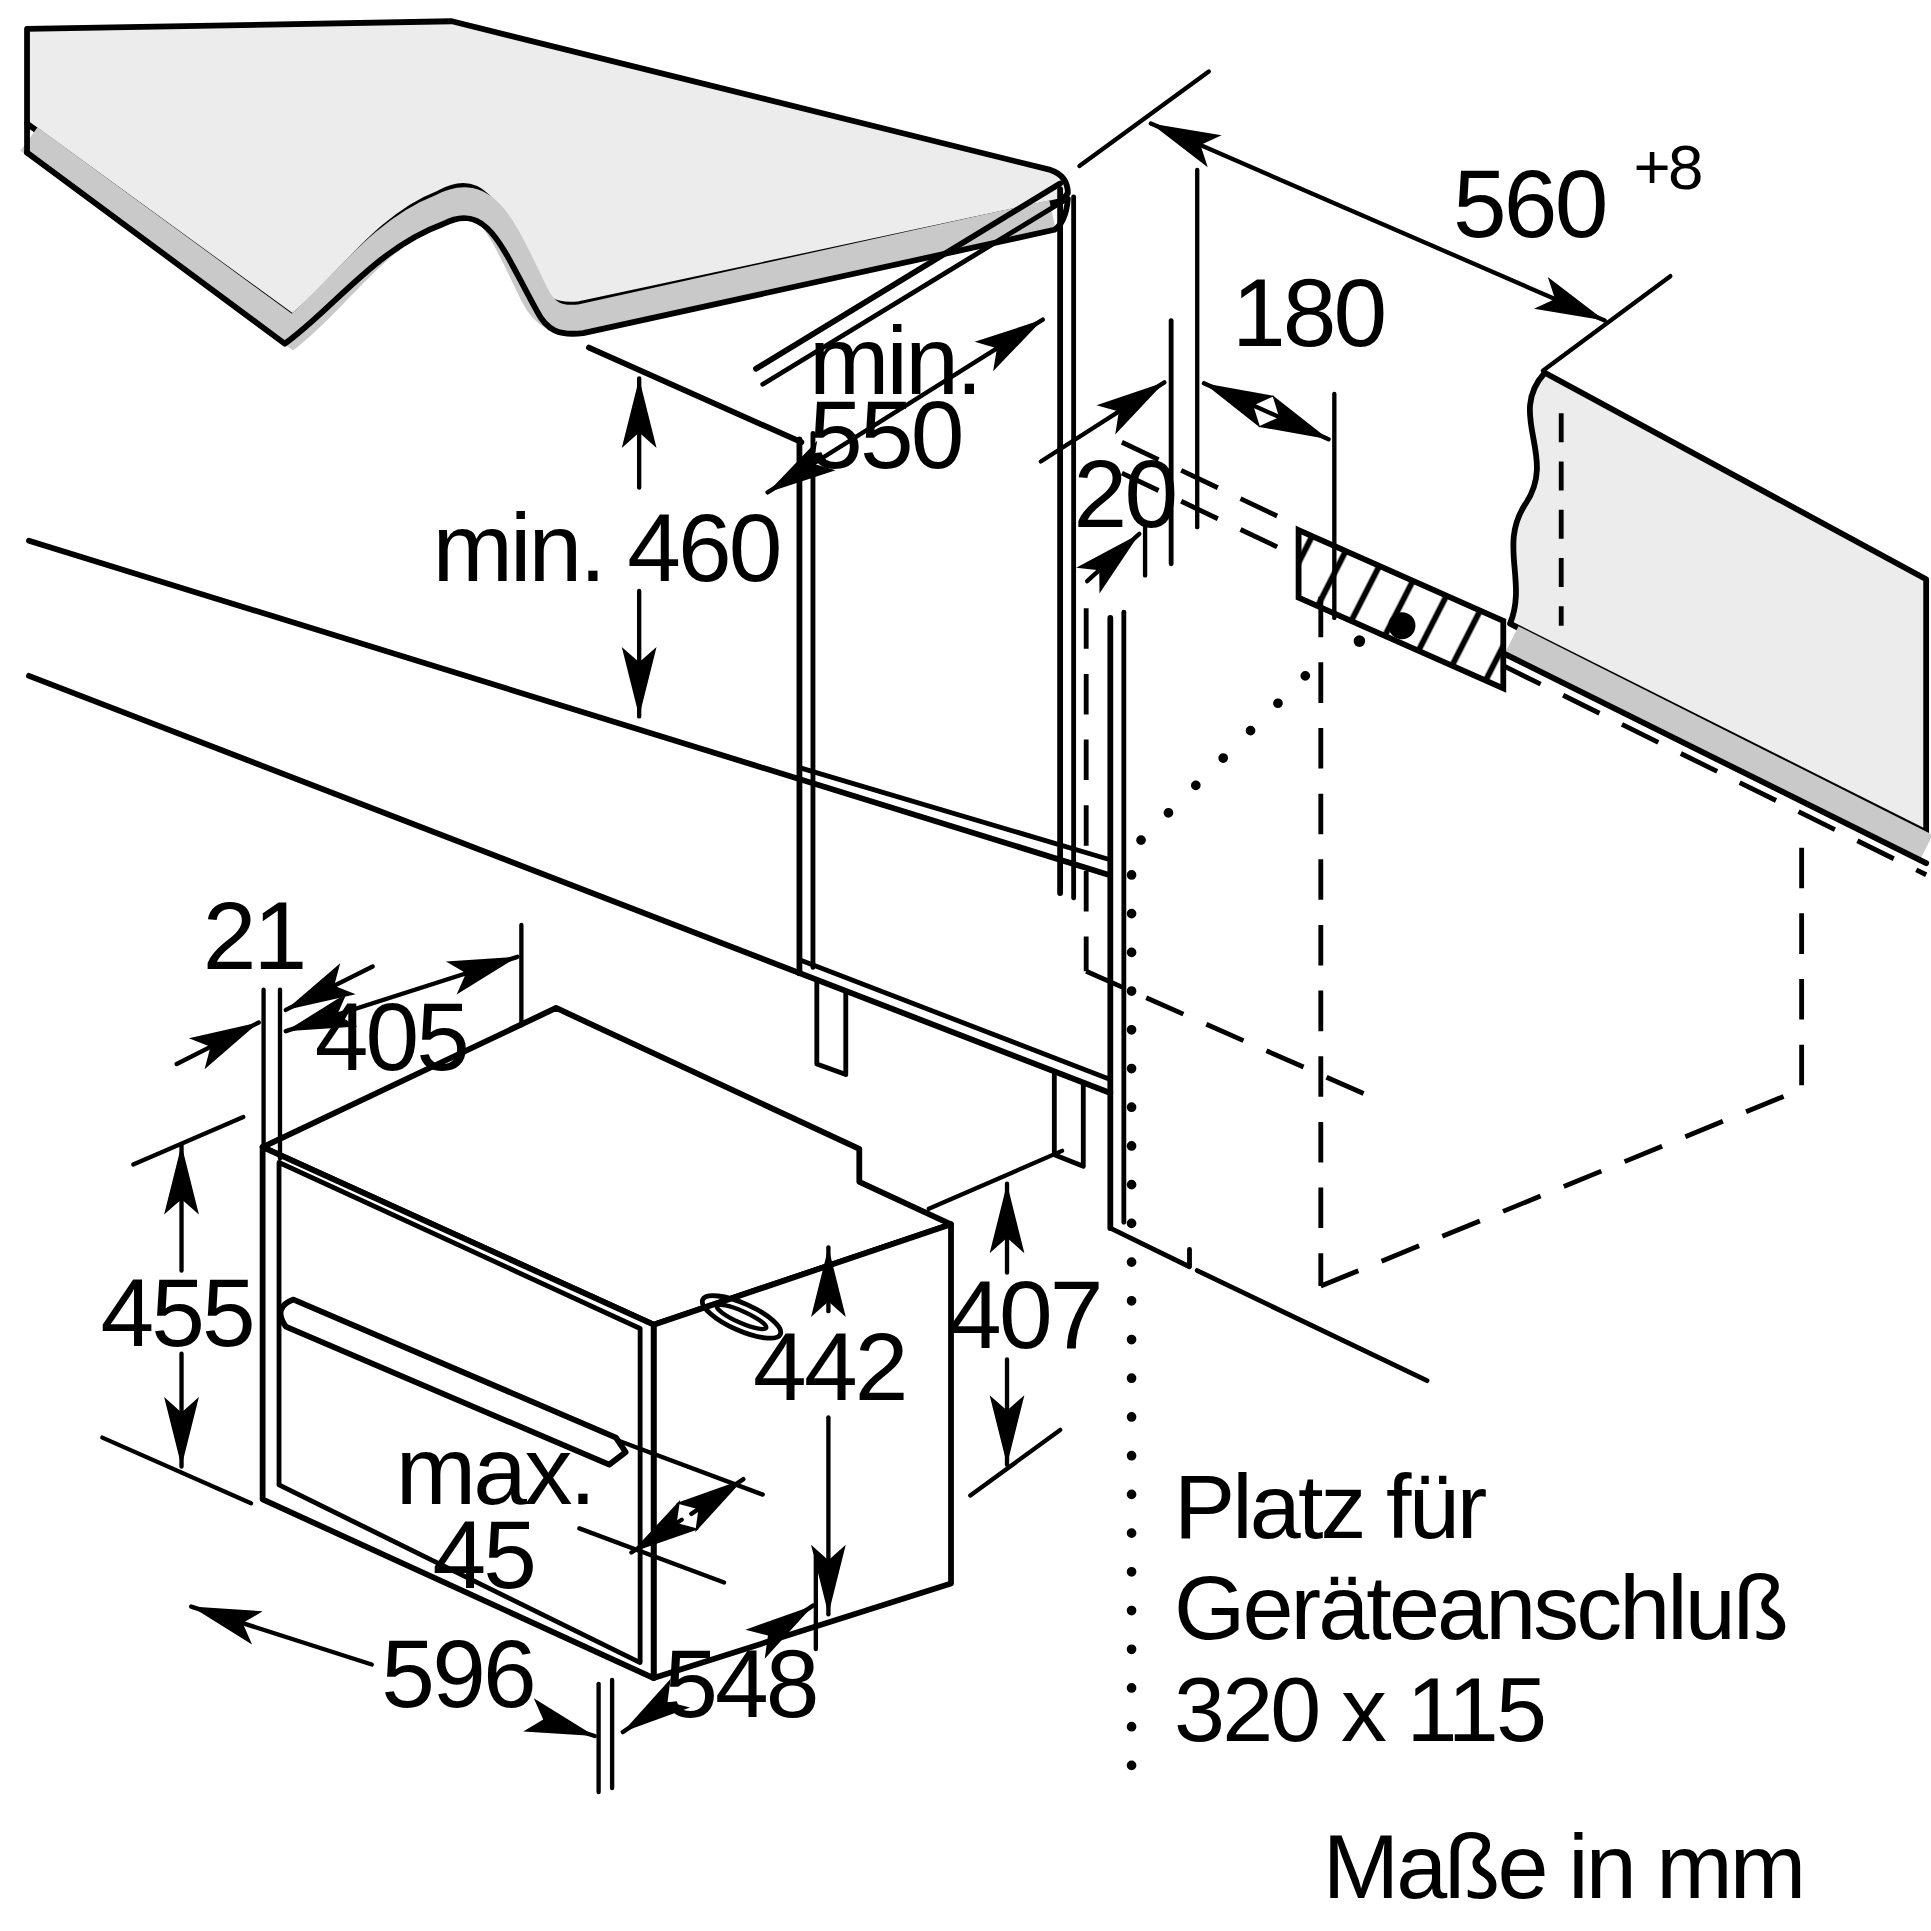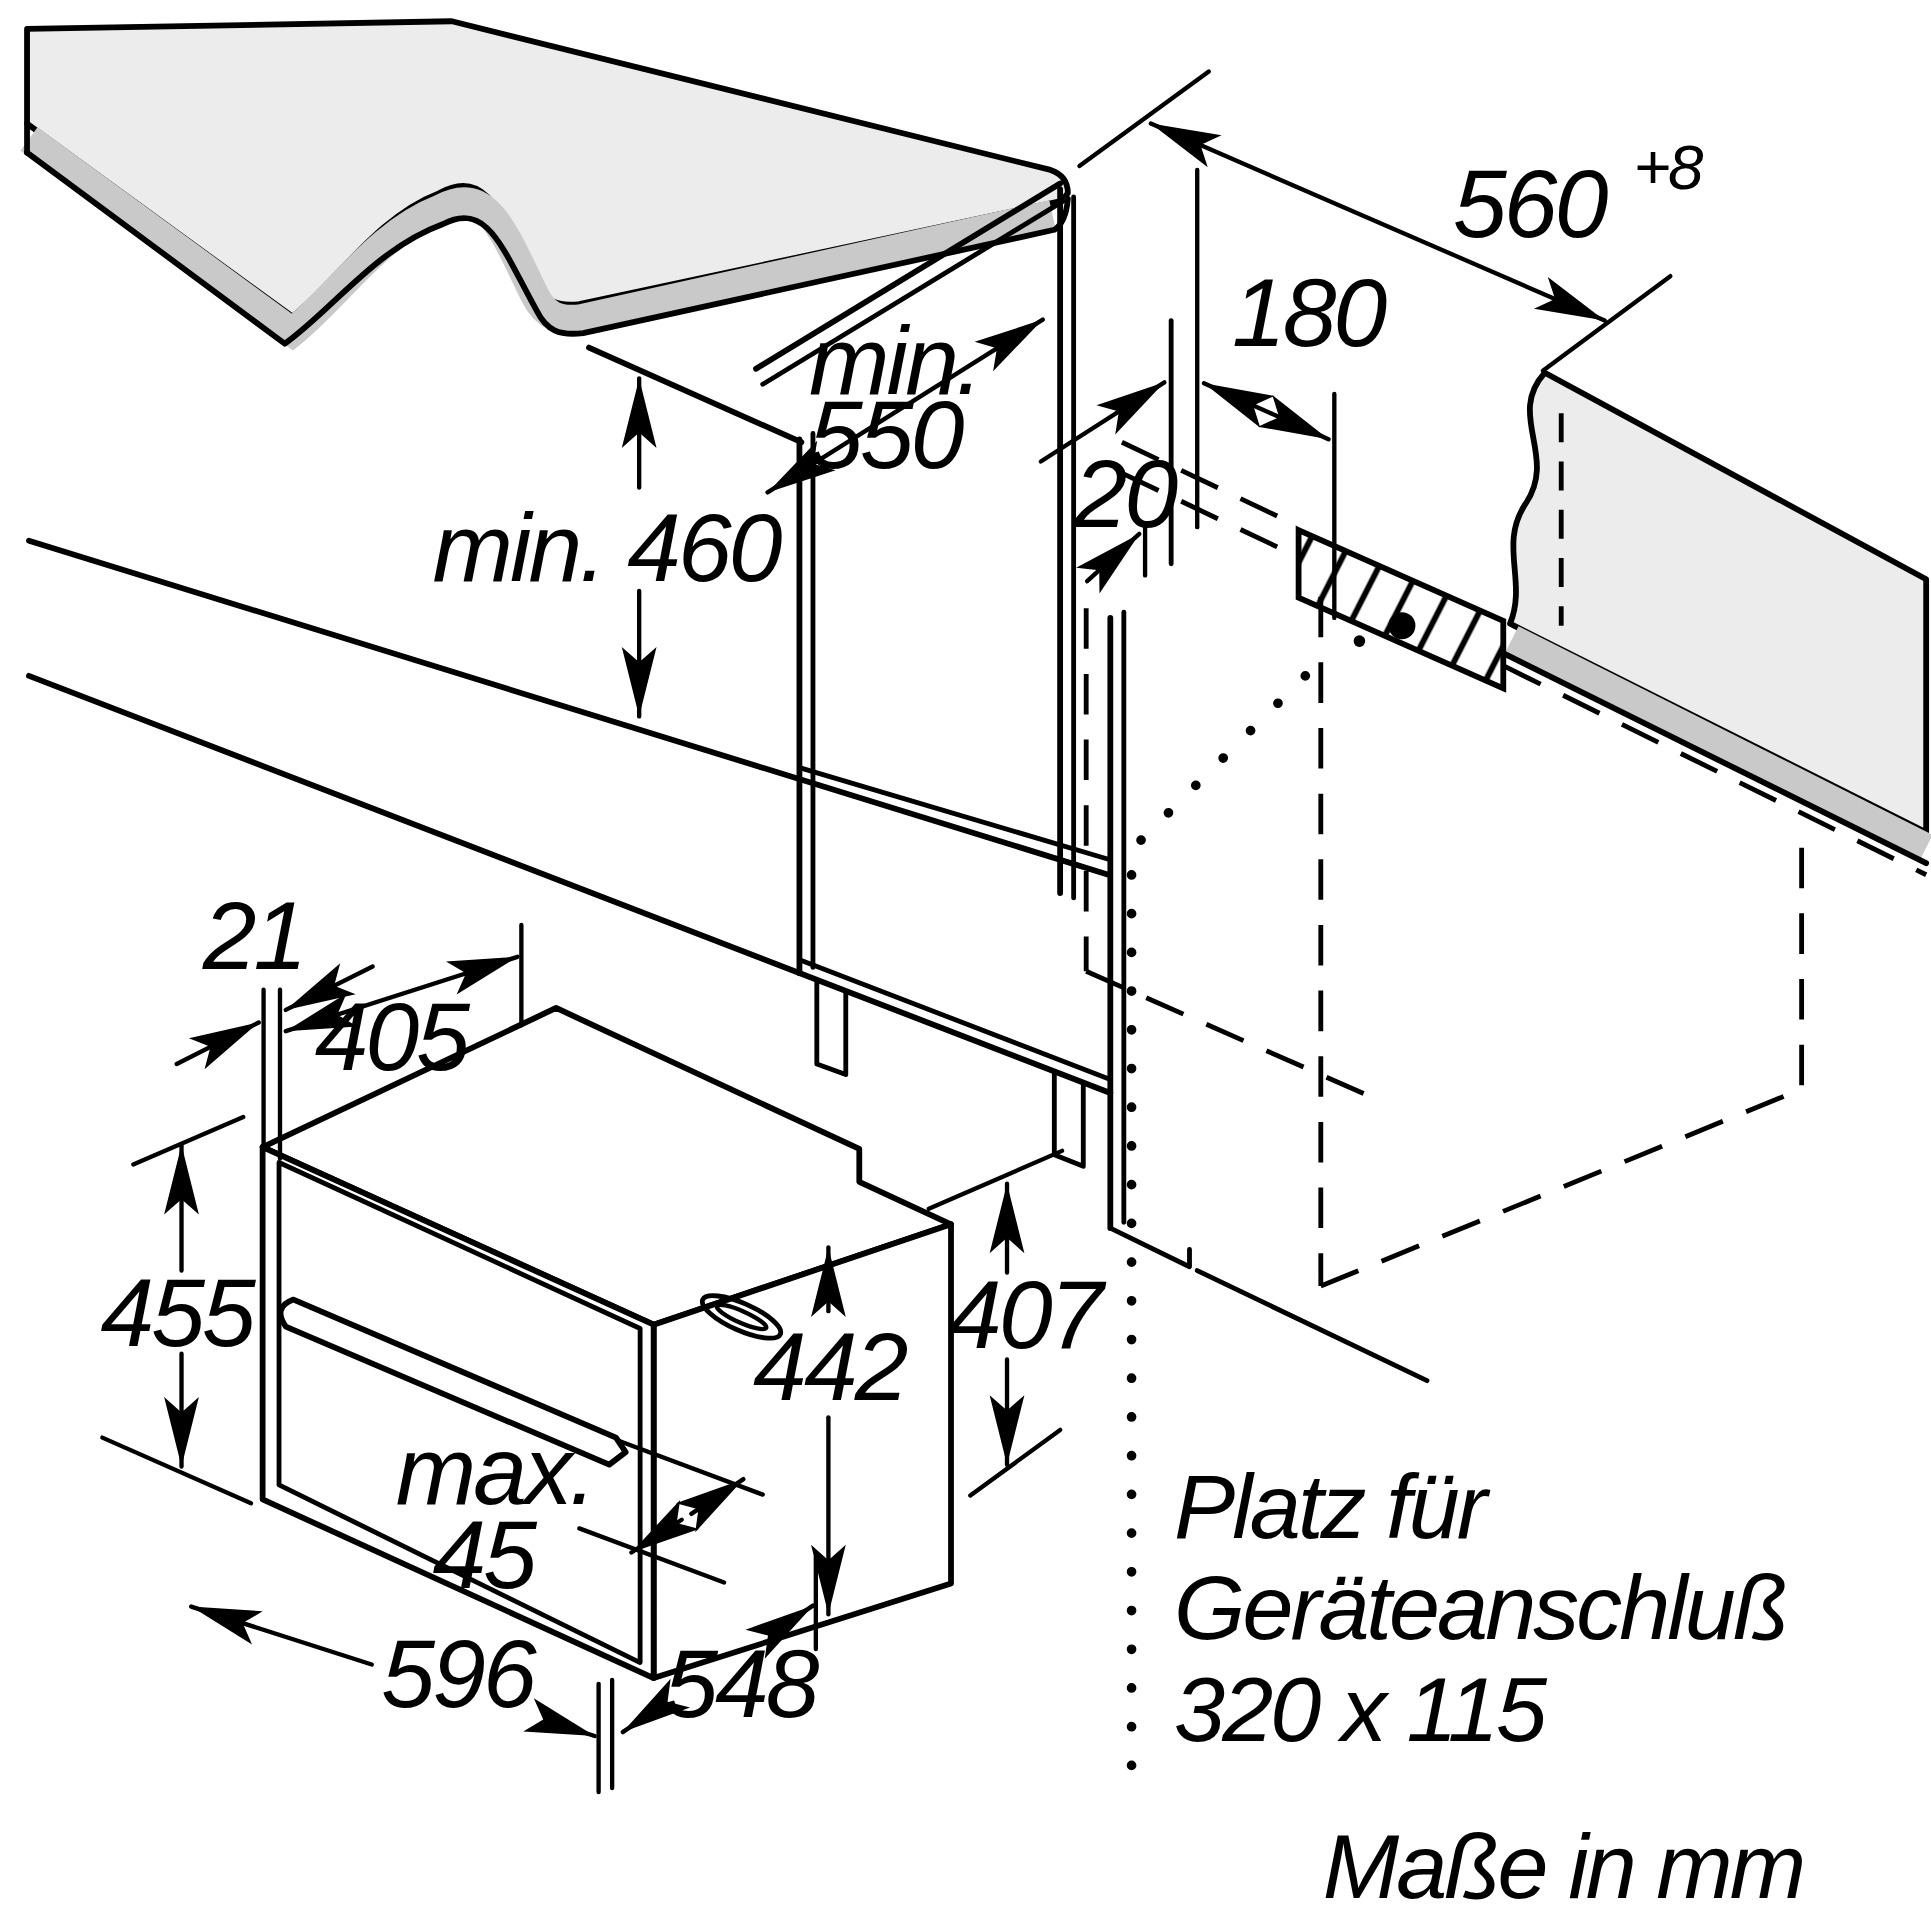--- a/index.html
+++ b/index.html
@@ -1,16 +1,16 @@
 <!DOCTYPE html>
 <html><head>
 <meta charset="utf-8">
 <style>
   html,body{margin:0;padding:0;background:#fff;}
-  .stage{width:1931px;height:1931px;background:#ffffff;overflow:hidden;font-style:italic;}
+  .stage{width:1931px;height:1931px;background:#ffffff;overflow:hidden;}
   svg{display:block;}
   text{font-family:"Liberation Sans",sans-serif;fill:#000;letter-spacing:-3px;}
   .t{font-size:100px;}
   .ts{font-size:66px;}
   .tn{font-size:95px;}
   .ln{fill:none;stroke:#000;stroke-width:6;stroke-linecap:round;stroke-linejoin:round;}
   .ln5{fill:none;stroke:#000;stroke-width:5;stroke-linecap:round;stroke-linejoin:round;}
   .dim{fill:none;stroke:#000;stroke-width:4.5;stroke-linecap:round;}
   .dash{fill:none;stroke:#000;stroke-width:5;stroke-dasharray:42 26;stroke-linecap:butt;}
   .dash2{fill:none;stroke:#000;stroke-width:5;stroke-dasharray:30 20;stroke-linecap:butt;}

